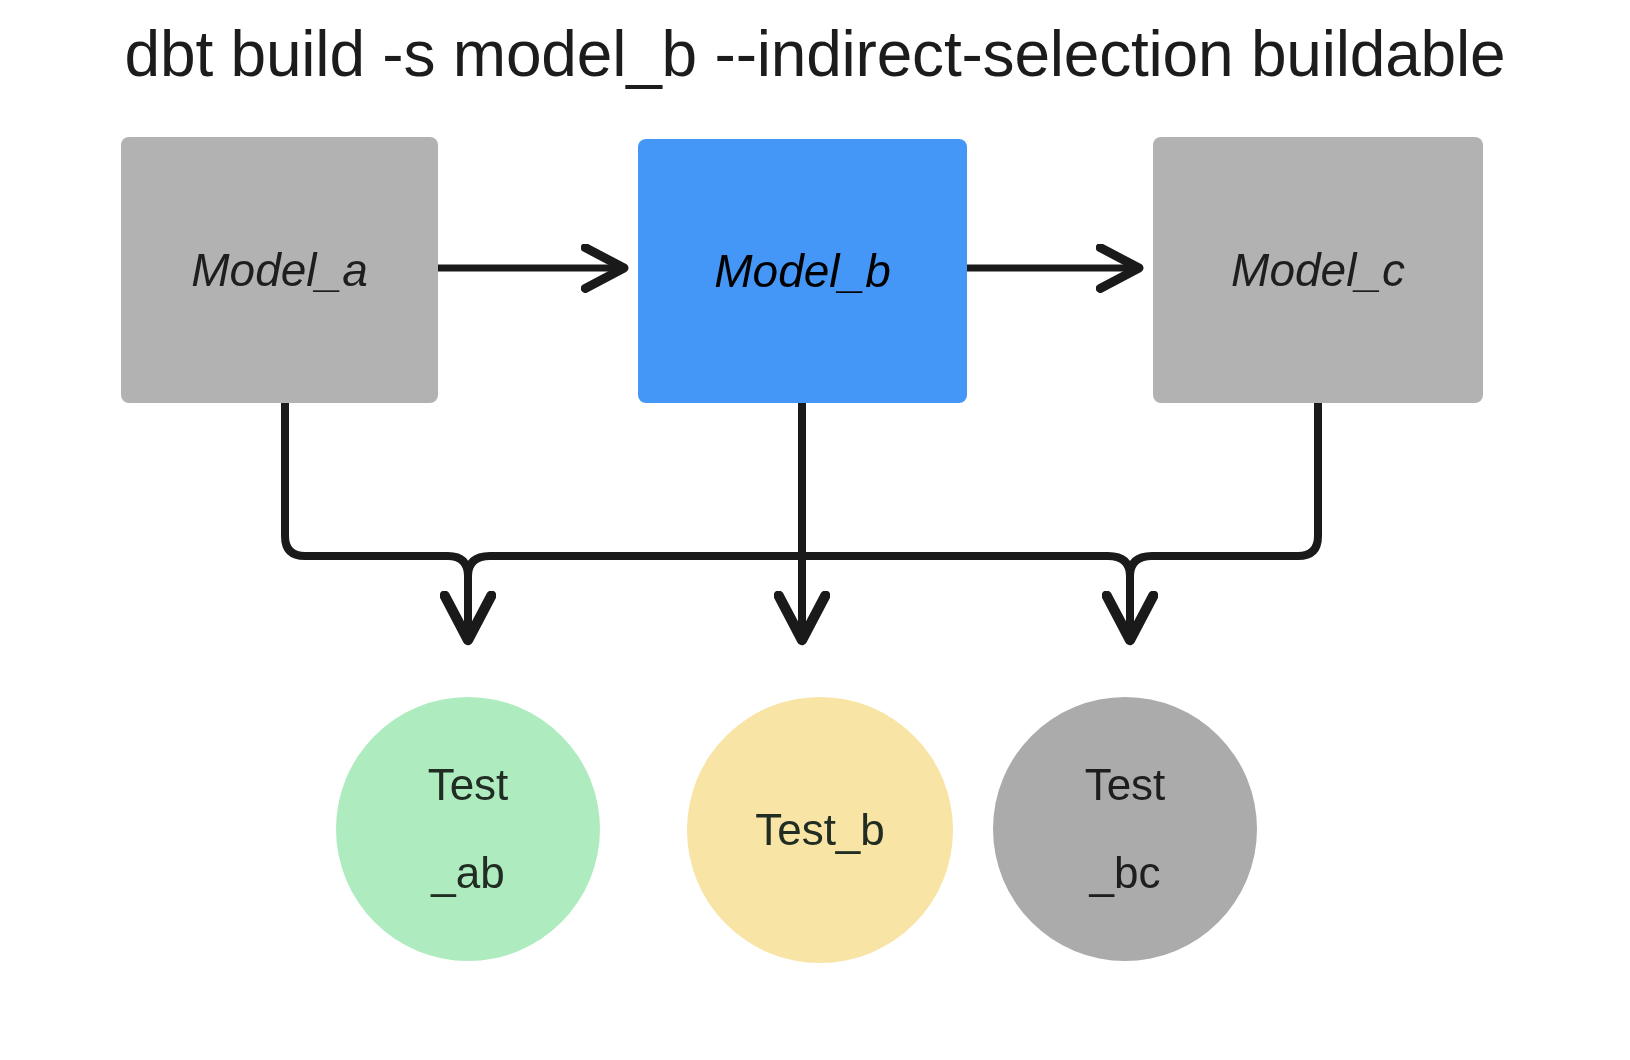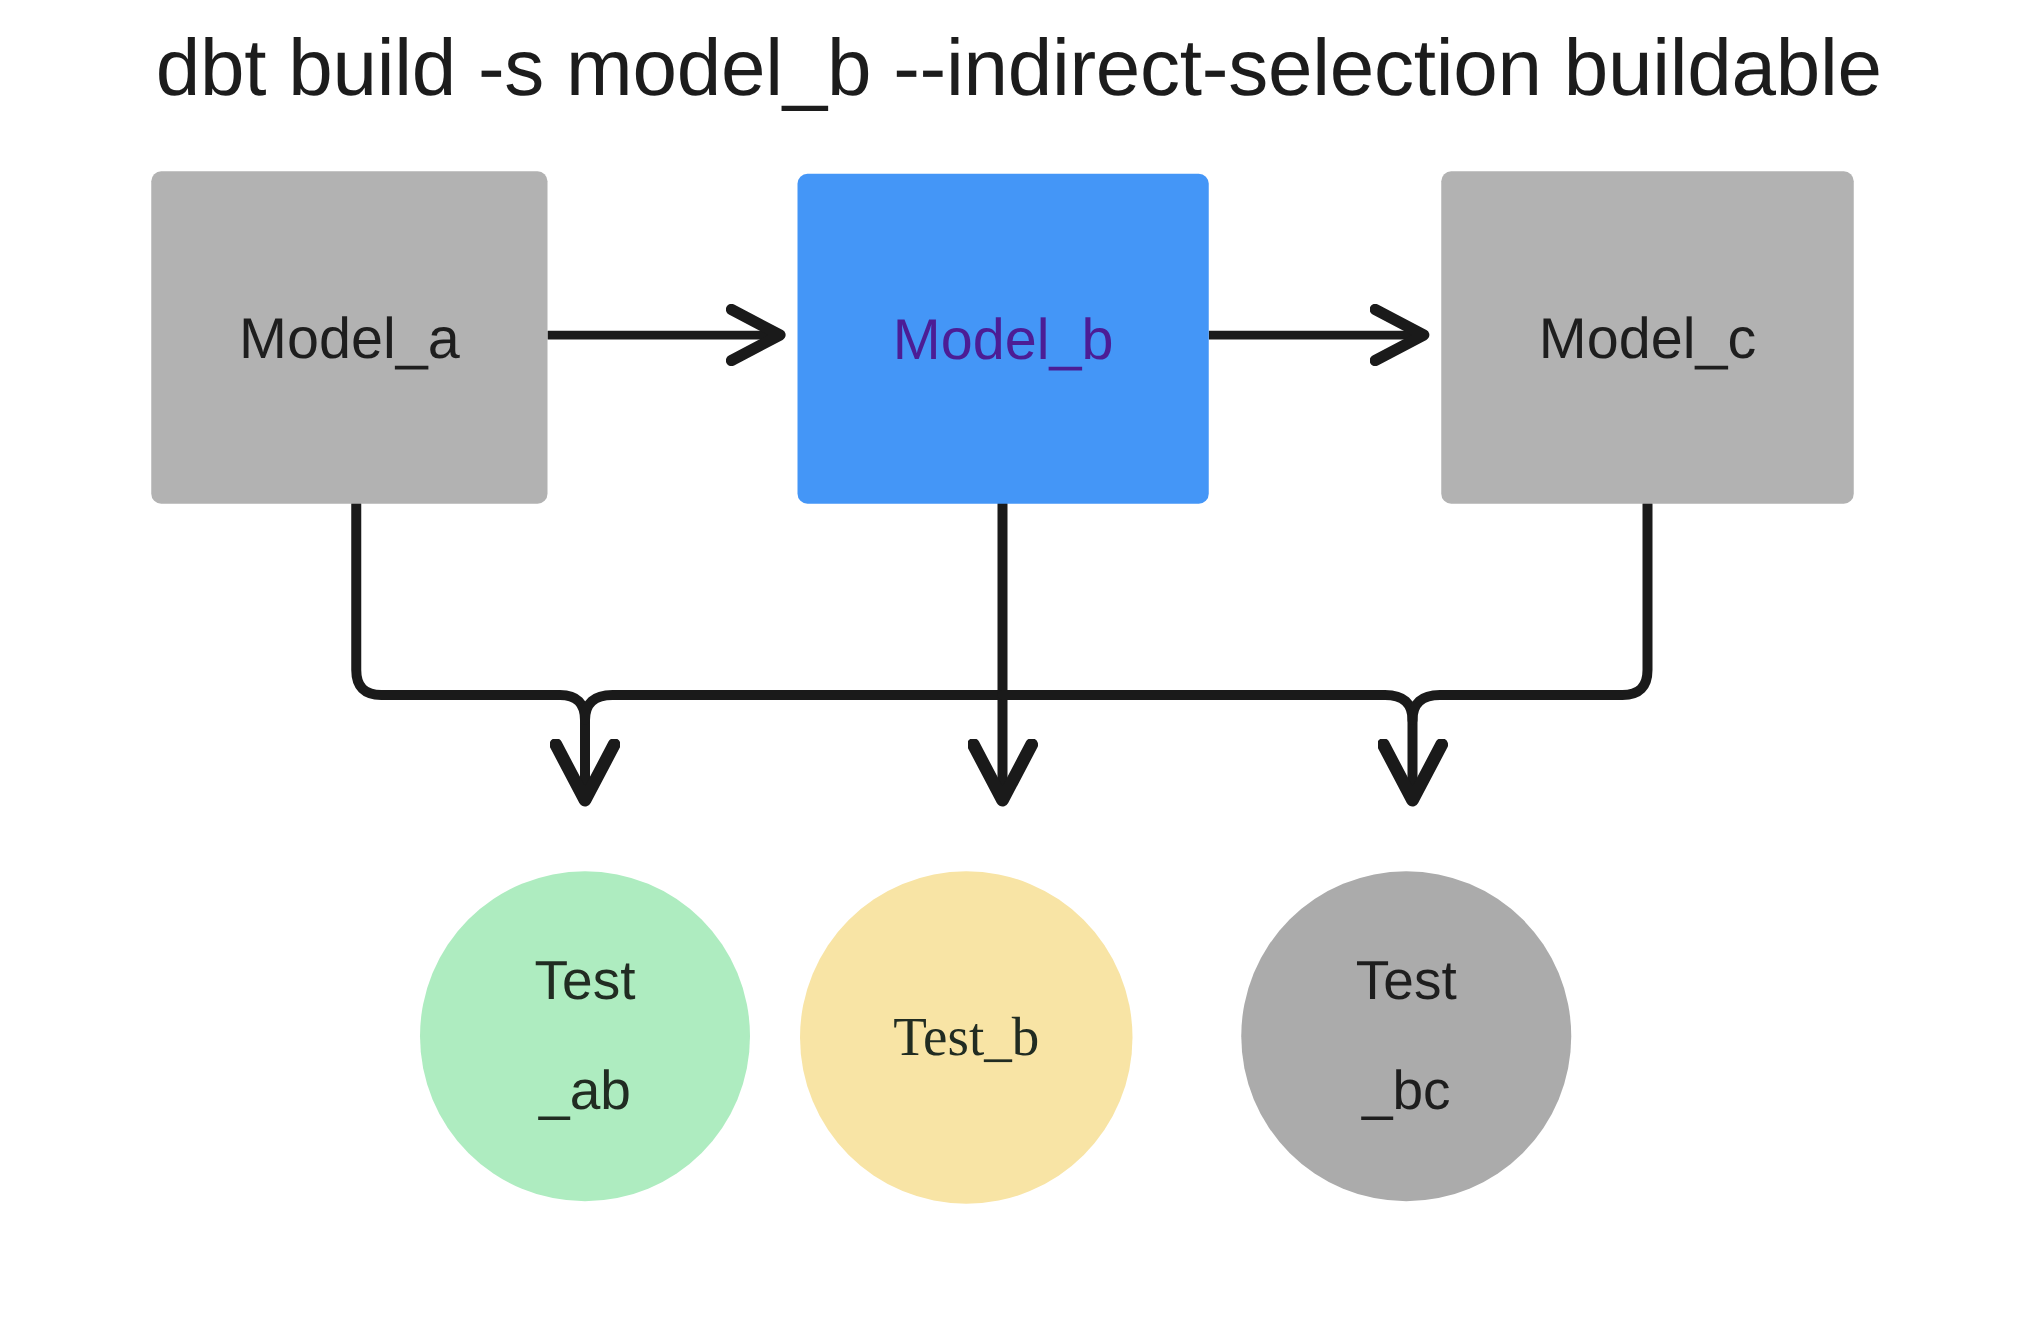--- a/index.html
+++ b/index.html
@@ -47,23 +47,24 @@
     align-items: center;
     justify-content: center;
     box-sizing: border-box;
     text-align: center;
   }
 
   .model-node {
     border-radius: 8px;
     font-size: 46px;
     line-height: 54px;
+    font-style: italic;
   }
   .model-gray  { background: #b2b2b2; color: #1e1e1e; }
-  .model-blue  { background: #4496f7; color: #4c1d95; }
+  .model-blue  { background: #4496f7; color: #000000; }
 
   .test-node {
     border-radius: 50%;
     font-size: 44px;
     line-height: 84px;
     color: #212c22;
   }
   .test-green { background: #aeecc0; }
   .test-amber { background: #f8e4a5; }
   .test-gray  { background: #ababab; color: #1e1e1e; }
@@ -116,21 +117,21 @@
     <span class="node-label">Model_c</span>
   </div>
 
   <div class="node test-node test-green" style="left:336px; top:697px; width:264px; height:264px;">
     <span class="node-label stacked">
       <span>Test</span><br>
       <span>_ab</span>
     </span>
   </div>
 
-  <div class="node test-node test-amber" style="left:640px; top:697px; width:266px; height:266px;font-family:Liberation Serif, serif;">
+  <div class="node test-node test-amber" style="left:687px; top:697px; width:266px; height:266px;">
     <span class="node-label">Test_b</span>
   </div>
 
   <div class="node test-node test-gray" style="left:993px; top:697px; width:264px; height:264px;">
     <span class="node-label stacked">
       <span>Test</span><br>
       <span>_bc</span>
     </span>
   </div>
 

